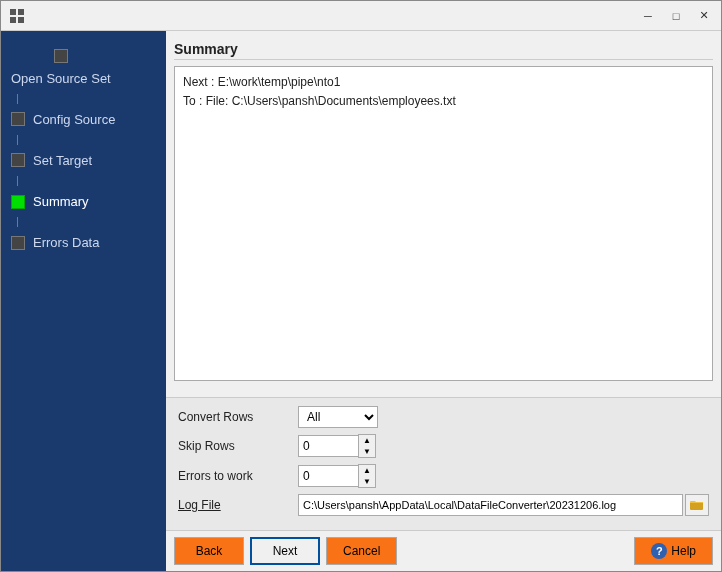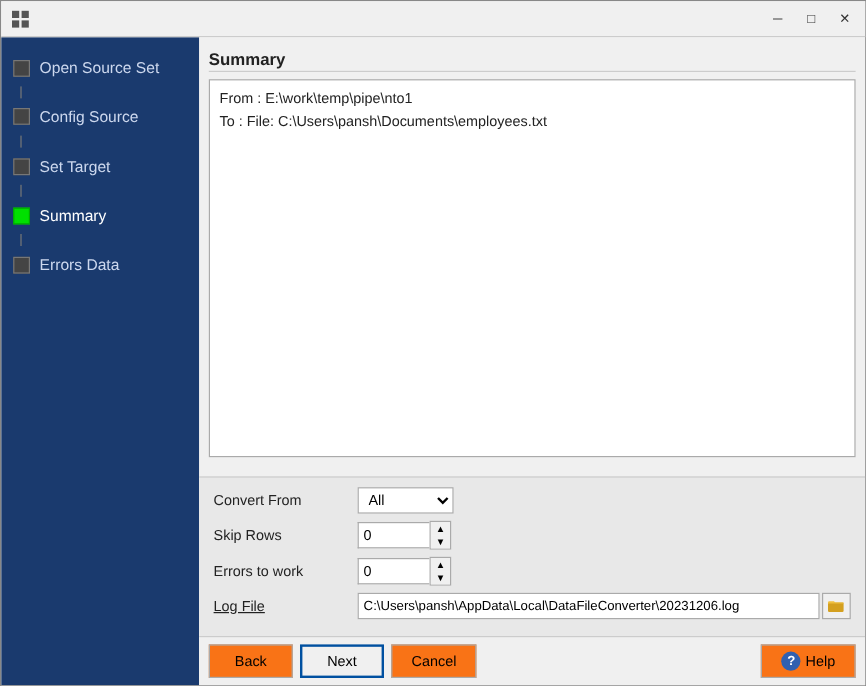--- a/index.html
+++ b/index.html
@@ -312,39 +312,39 @@
       <button class="title-bar-btn">□</button>
       <button class="title-bar-btn close">✕</button>
     </div>
   </div>
 
   <div class="main-area">
 
     <div class="sidebar">
 
       <div class="nav-item" style="position:relative;">
-        <div style="position:relative; display:flex; align-items:center; gap:8px;">
+        <div style="position:relative; display:flex; align-items:center; gap:8px;flex-direction:column;">
           <div class="nav-indicator"></div>
           <span class="nav-label">Open Source Set</span>
         </div>
       </div>
       <div style="display:flex; flex-direction:column; align-items:flex-start; padding-left:16px;">
         <div style="width:1px; height:10px; background:#777;"></div>
       </div>
       <div class="nav-item" style="position:relative;">
         <div style="display:flex; align-items:flex-start; gap:8px;">
           <div class="nav-indicator"></div>
           <span class="nav-label">Config Source</span>
         </div>
       </div>
       <div style="display:flex; flex-direction:column; align-items:flex-start; padding-left:16px;">
         <div style="width:1px; height:10px; background:#777;"></div>
       </div>
       <div class="nav-item">
-        <div style="display:flex; align-items:center; gap:8px;">
+        <div style="display:flex; gap:8px;">
           <div class="nav-indicator"></div>
           <span class="nav-label">Set Target</span>
         </div>
       </div>
       <div style="display:flex; flex-direction:column; align-items:flex-start; padding-left:16px;">
         <div style="width:1px; height:10px; background:#777;"></div>
       </div>
       <div class="nav-item active">
         <div style="display:flex; align-items:center; gap:8px;">
           <div class="nav-indicator active-indicator"></div>
@@ -359,28 +359,28 @@
           <div class="nav-indicator"></div>
           <span class="nav-label">Errors Data</span>
         </div>
       </div>
     </div>
 
     <div class="content">
       <div class="content-inner">
         <div class="section-title">Summary</div>
         <div class="summary-box">
-          <div>From : E:\work\temp\pipe\nto1</div>
+          <div>Next : E:\work\temp\pipe\nto1</div>
           <div>To : File: C:\Users\pansh\Documents\employees.txt</div>
         </div>
       </div>
 
       <div class="form-area">
         <div class="form-row">
-          <span class="form-label">Convert From</span>
+          <span class="form-label">Convert Rows</span>
           <div class="form-control">
             <select class="form-select">
               <option>All</option>
               <option>First N</option>
               <option>Skip N</option>
             </select>
           </div>
         </div>
 
         <div class="form-row">

